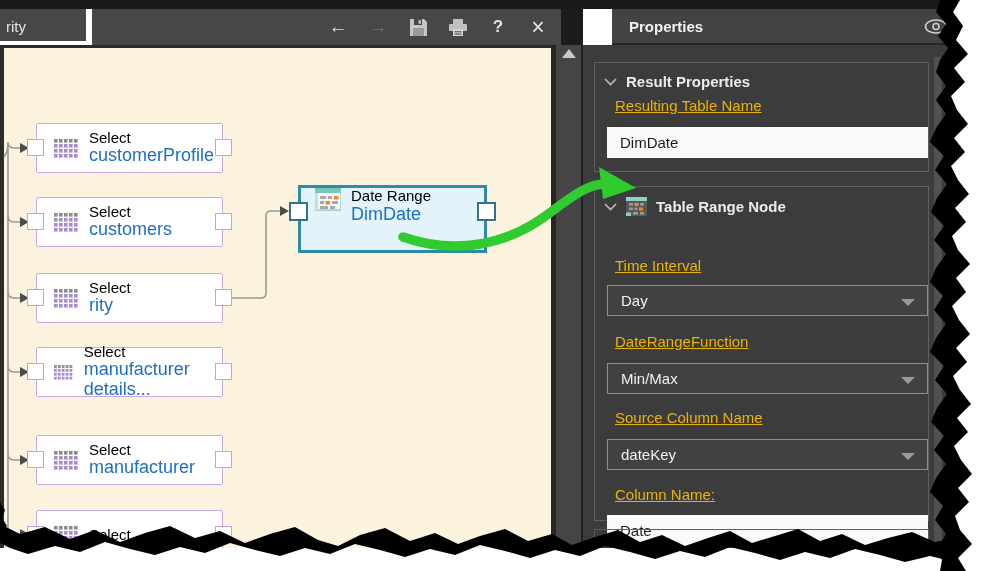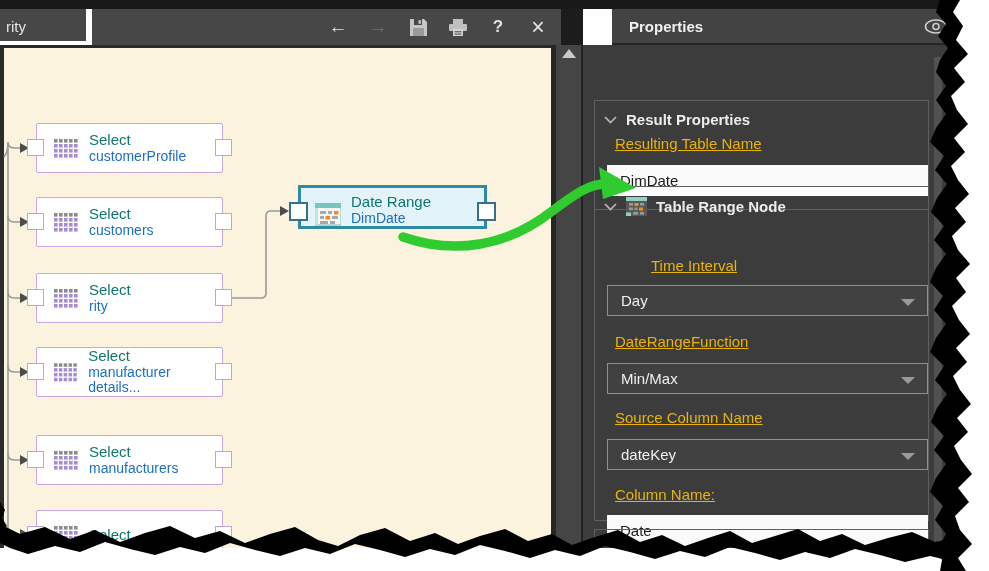--- a/index.html
+++ b/index.html
@@ -18,28 +18,28 @@
   .tbtn.dim{color:#6f6f6f;}
   .hdrseam{left:561px;top:9px;width:22px;height:36px;background:#1c1c1c;}
 
   
   .canvas{left:0;top:45px;width:551px;height:507px;background:#fcf3df;
           border-top:3px solid #2b2b2b;border-left:4px solid #2b2b2b;box-sizing:border-box;}
   .selnode{position:absolute;left:36px;width:187px;height:50px;background:#ffffff;
            border:1.5px solid #c9a8df;border-radius:2px;box-sizing:border-box;
            display:flex;align-items:center;padding-left:17px;gap:11px;}
   .selnode .txt{display:flex;flex-direction:column;line-height:1.1;}
-  .ntitle{font-size:15px;color:#0f766e;}
-  .nsub{font-size:14px;color:#1e6fc0;}
+  .ntitle{font-size:15px;color:#000000;}
+  .nsub{font-size:18px;color:#1e6fc0;}
   .port{position:absolute;width:15px;height:15px;background:#ffffff;border:1.5px solid #bfa3dc;}
   .port.l{left:-10px;top:15px;}
   .port.r{right:-10px;top:15px;}
 
-  .datenode{left:298px;top:185px;width:189px;height:44px;background:#e2f3f9;
-            border:3px solid #2e8aa6;box-sizing:border-box;display:flex;align-items:flex-end;
+  .datenode{left:298px;top:185px;width:189px;height:68px;background:#e2f3f9;
+            border:3px solid #2e8aa6;box-sizing:border-box;display:flex;align-items:flex-start;
             padding-left:14px;gap:10px;}
   .datenode .port{border:2px solid #36708a;width:15px;height:15px;}
   .datenode .port.l{left:-12px;top:14px;}
   .datenode .port.r{right:-12px;top:14px;}
 
   
   .cv-divider{left:551px;top:45px;width:5px;height:507px;background:#262626;}
   .cv-scroll{left:556px;top:45px;width:25px;height:507px;background:#454545;}
   .cv-up{left:562px;top:49px;width:0;height:0;border-left:7px solid transparent;
          border-right:7px solid transparent;border-bottom:9px solid #c9c9c9;}
@@ -278,21 +278,21 @@
           <rect x="20" y="10" width="3.6" height="3.6" fill="#a78bd3"></rect>
       <rect x="0" y="15" width="3.6" height="3.6" fill="#a78bd3"></rect>
           <rect x="5" y="15" width="3.6" height="3.6" fill="#a78bd3"></rect>
           <rect x="10" y="15" width="3.6" height="3.6" fill="#a78bd3"></rect>
           <rect x="15" y="15" width="3.6" height="3.6" fill="#a78bd3"></rect>
           <rect x="20" y="15" width="3.6" height="3.6" fill="#a78bd3"></rect>
         </g>
     </svg>
     <div class="txt">
         <span class="ntitle">Select</span>
-      <span class="nsub">manufacturers</span>
+      <span class="nsub">manufacturer</span>
       </div>
     <div class="port l"></div>
     <div class="port r"></div>
   </div>
 
   <div class="abs selnode" style="top:510px;">
     <svg width="24" height="19" viewBox="0 0 24 19">
       <g>
           <rect x="0" y="0" width="3.6" height="3.6" fill="#8c8c8c"></rect>
           <rect x="5" y="0" width="3.6" height="3.6" fill="#8c8c8c"></rect>
@@ -361,21 +361,21 @@
       </svg>
     </span>
     <span style="margin-right:8px;">
       <svg width="11" height="18" viewBox="0 0 11 18">
         <path d="M2 2 L9 9 L2 16" fill="none" stroke="#cfcfcf" stroke-width="1.8"></path>
       </svg>
     </span>
   </div>
   <div class="abs propbody">
 
-    <div class="section" style="top:17px;height:110px;margin-top:38px;">
+    <div class="section" style="top:17px;height:110px;">
       <div class="sechead">
         <svg width="13" height="8" viewBox="0 0 13 8">
           <path d="M1 1 L6.5 6.5 L12 1" fill="none" stroke="#b8b8b8" stroke-width="1.7"></path>
         </svg>
         <span>Result Properties</span>
       </div>
       <div class="plabel" style="top:34px;">Resulting Table Name</div>
       <input class="pinput" style="top: 64px;" value="DimDate">
     </div>
 
@@ -392,21 +392,21 @@
             <rect x="8.5" y="6" width="4" height="3" fill="#f08a24"></rect>
             <rect x="14" y="6" width="4" height="2.6" fill="#9a9a9a"></rect>
           <rect x="3" y="10.5" width="4" height="2.6" fill="#9a9a9a"></rect>
             <rect x="8.5" y="10.5" width="3" height="2.6" fill="#9a9a9a"></rect>
             <rect x="13" y="10.5" width="4" height="3" fill="#f08a24"></rect>
           <rect x="7" y="15" width="5" height="2.6" fill="#9a9a9a"></rect>
             <rect x="14" y="15" width="4" height="2.6" fill="#9a9a9a"></rect>
         </svg>
         <span>Table Range Node</span>
       </div>
-      <div class="plabel" style="top:70px;margin-left:36px;">Time Interval</div>
+      <div class="plabel" style="top:70px;">Time Interval</div>
       <div class="pselect" style="top:98px;align-items:center;">
         <span>Day</span>
         <div class="caret"></div>
       </div>
       <div class="plabel" style="top:146px;">DateRangeFunction</div>
       <div class="pselect" style="top:176px;">
         <span>Min/Max</span>
         <div class="caret"></div>
       </div>
       <div class="plabel" style="top:222px;">Source Column Name</div>

